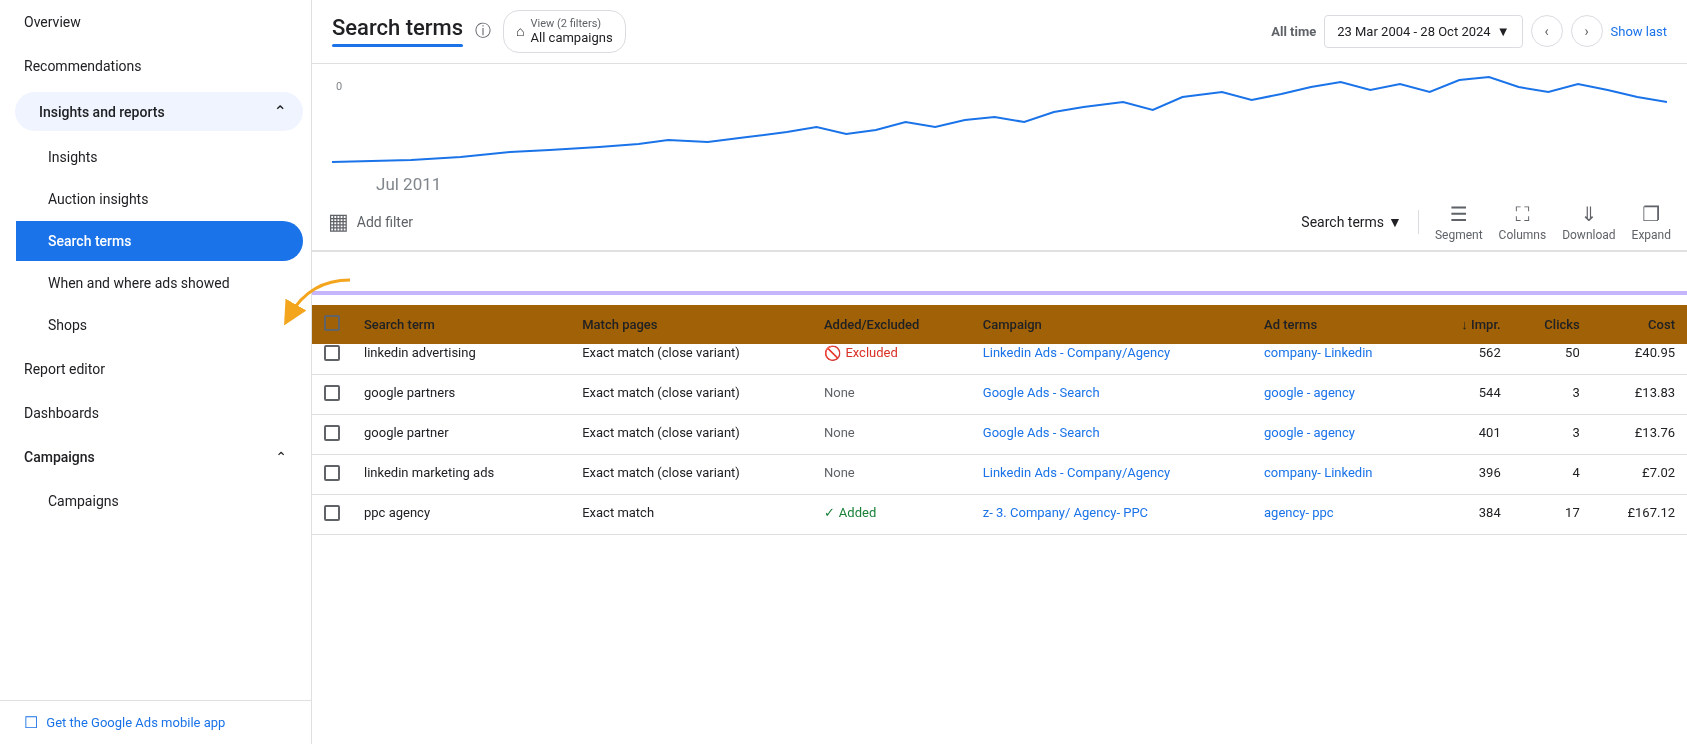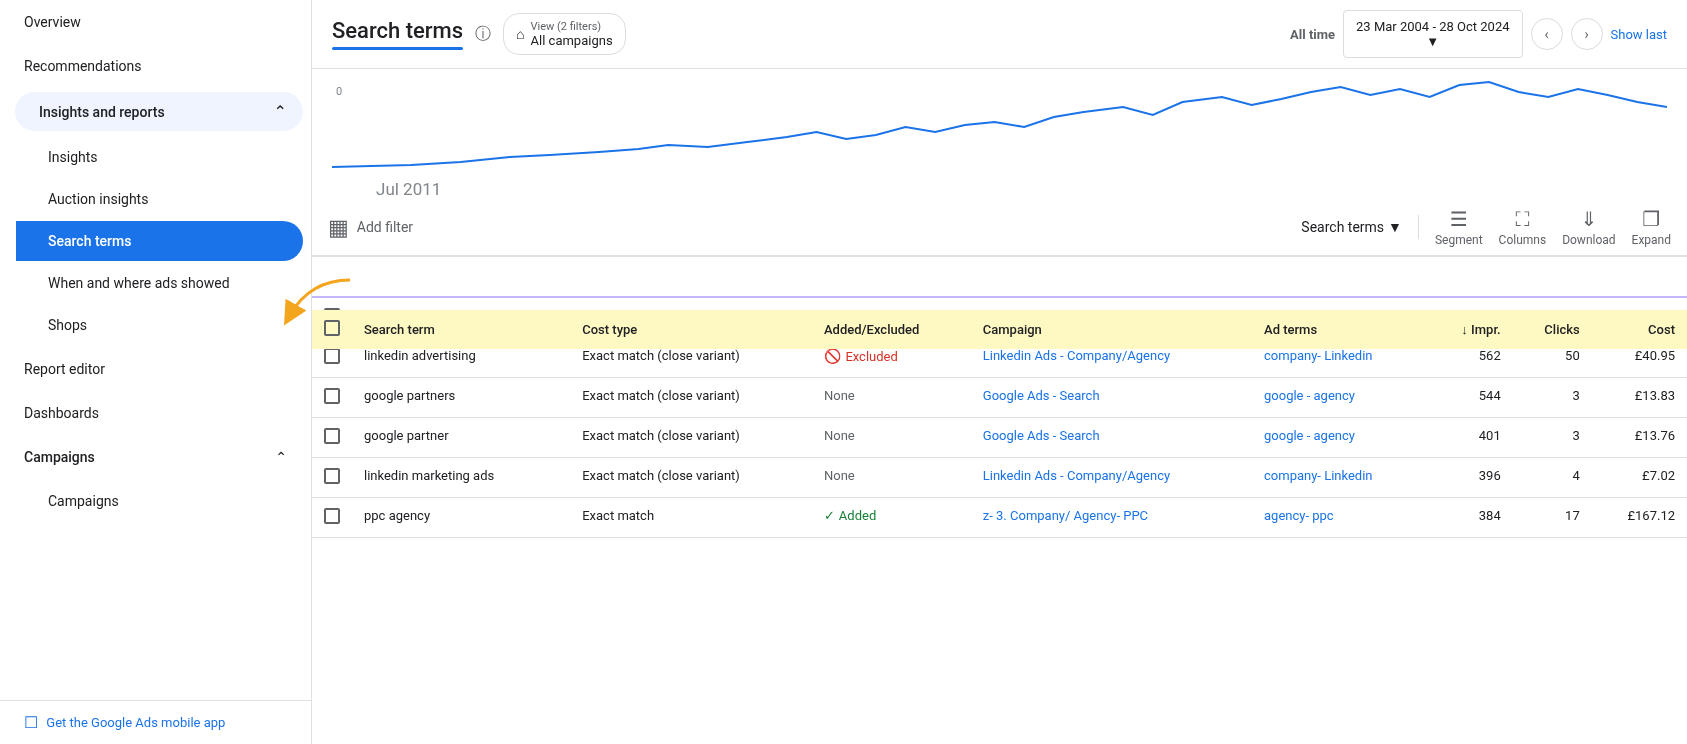--- a/index.html
+++ b/index.html
@@ -111,28 +111,27 @@
     .header-right {
       margin-left: auto;
       display: flex;
       align-items: center;
       gap: 8px;
     }
     .all-time-label { font-size: 13px; color: #5f6368; font-weight: bold; }
     .date-range-btn {
       display: flex;
       align-items: center;
-      gap: 0;
+      gap: 6px;
       border: 1px solid #dadce0;
       border-radius: 4px;
       padding: 8px 12px;
       font-size: 13px;
       cursor: pointer;
       background: #fff;
-      flex-direction: column;
     }
     .nav-btn {
       width: 32px; height: 32px;
       border: 1px solid #dadce0;
       border-radius: 50%;
       display: flex; align-items: center; justify-content: center;
       cursor: pointer;
       background: #fff;
       color: #5f6368;
       font-size: 14px;
@@ -229,22 +228,22 @@
     .data-table {
       width: 100%;
       border-collapse: collapse;
       font-size: 13px;
     }
     .data-table th {
       padding: 10px 12px;
       text-align: left;
       font-weight: 500;
       color: #202124;
-      border-bottom: 2px solid #c4b5fd;
-      background: #fef9c3;
+      border-bottom: 4px solid #c4b5fd;
+      background: #a16207;
       position: sticky;
       top: 53px;
       white-space: nowrap;
     }
     .data-table th.right { text-align: right; }
     .data-table td {
       padding: 10px 12px;
       border-bottom: 1px solid #e0e0e0;
       vertical-align: top;
     }
@@ -395,21 +394,21 @@
   </div>
 
   <div class="table-area">
     <table class="data-table">
       <thead>
         <tr>
           <th class="checkbox-cell">
             <span class="checkbox"></span>
           </th>
           <th>Search term</th>
-          <th>Cost type</th>
+          <th>Match pages</th>
           <th>Added/Excluded</th>
           <th>Campaign</th>
           <th>Ad terms</th>
           <th class="right">↓ Impr.</th>
           <th class="right">Clicks</th>
           <th class="right">Cost</th>
         </tr>
       </thead>
       <tbody id="table-body">
       <tr>

